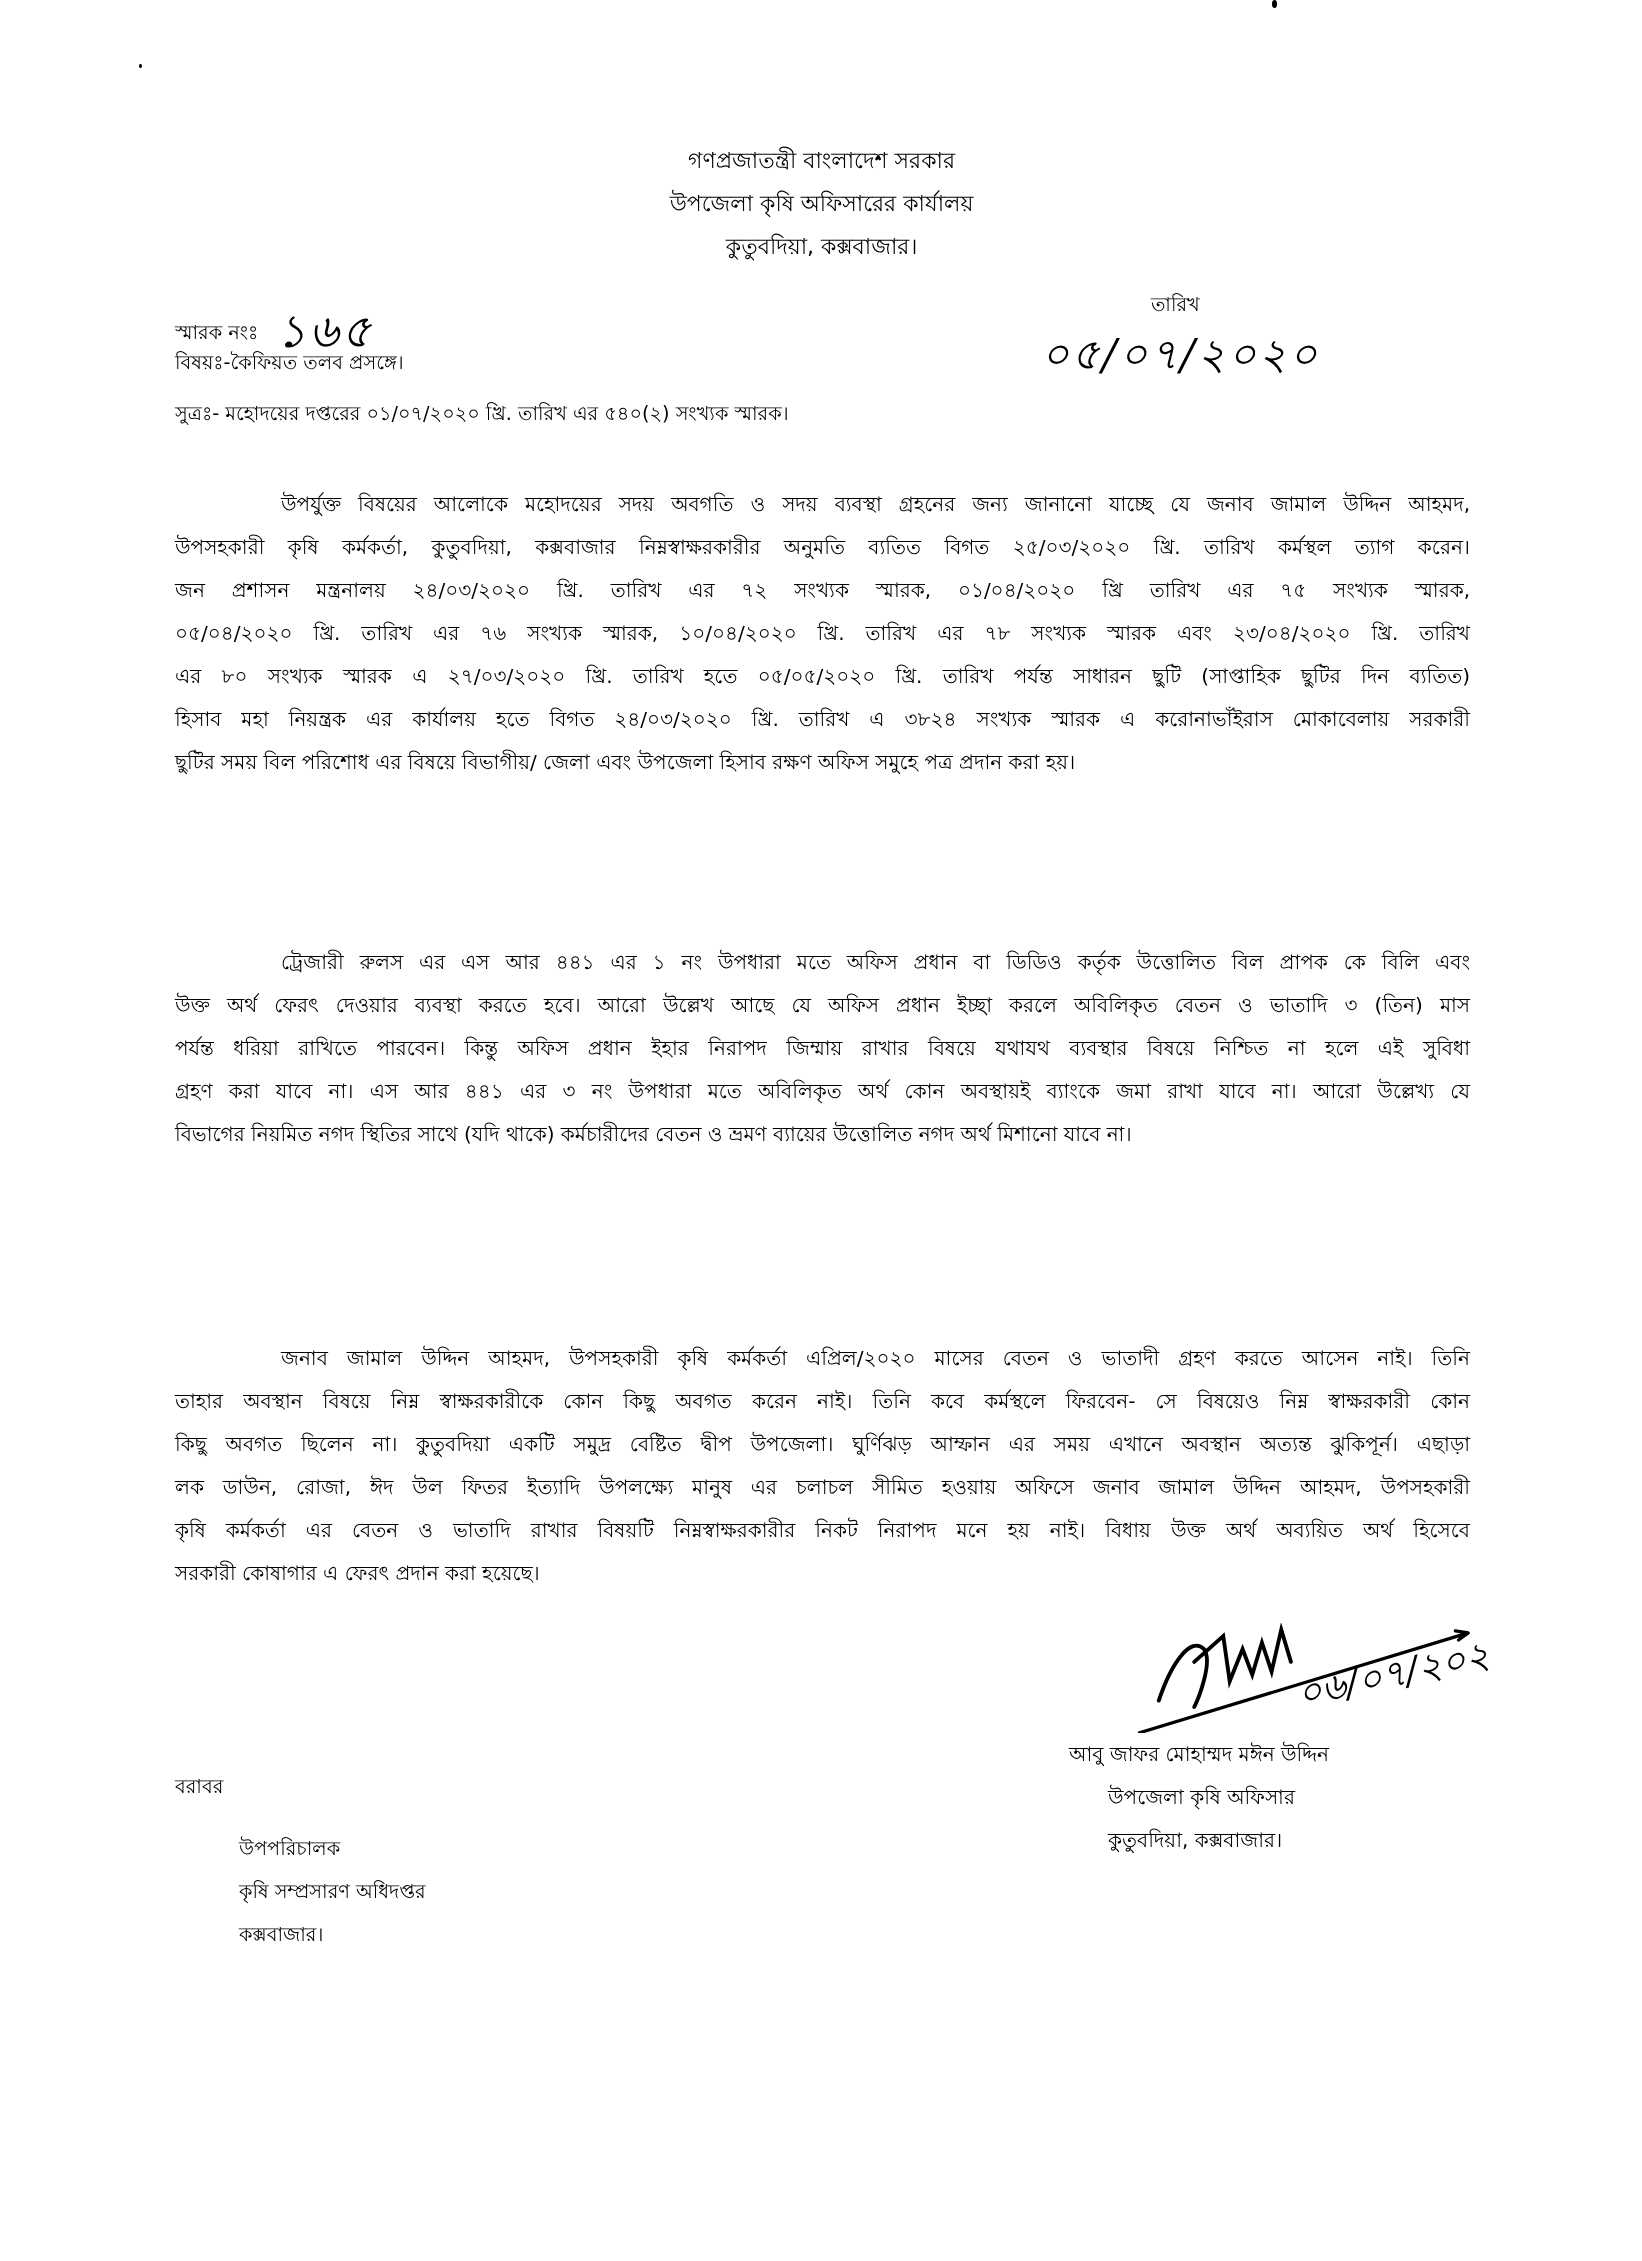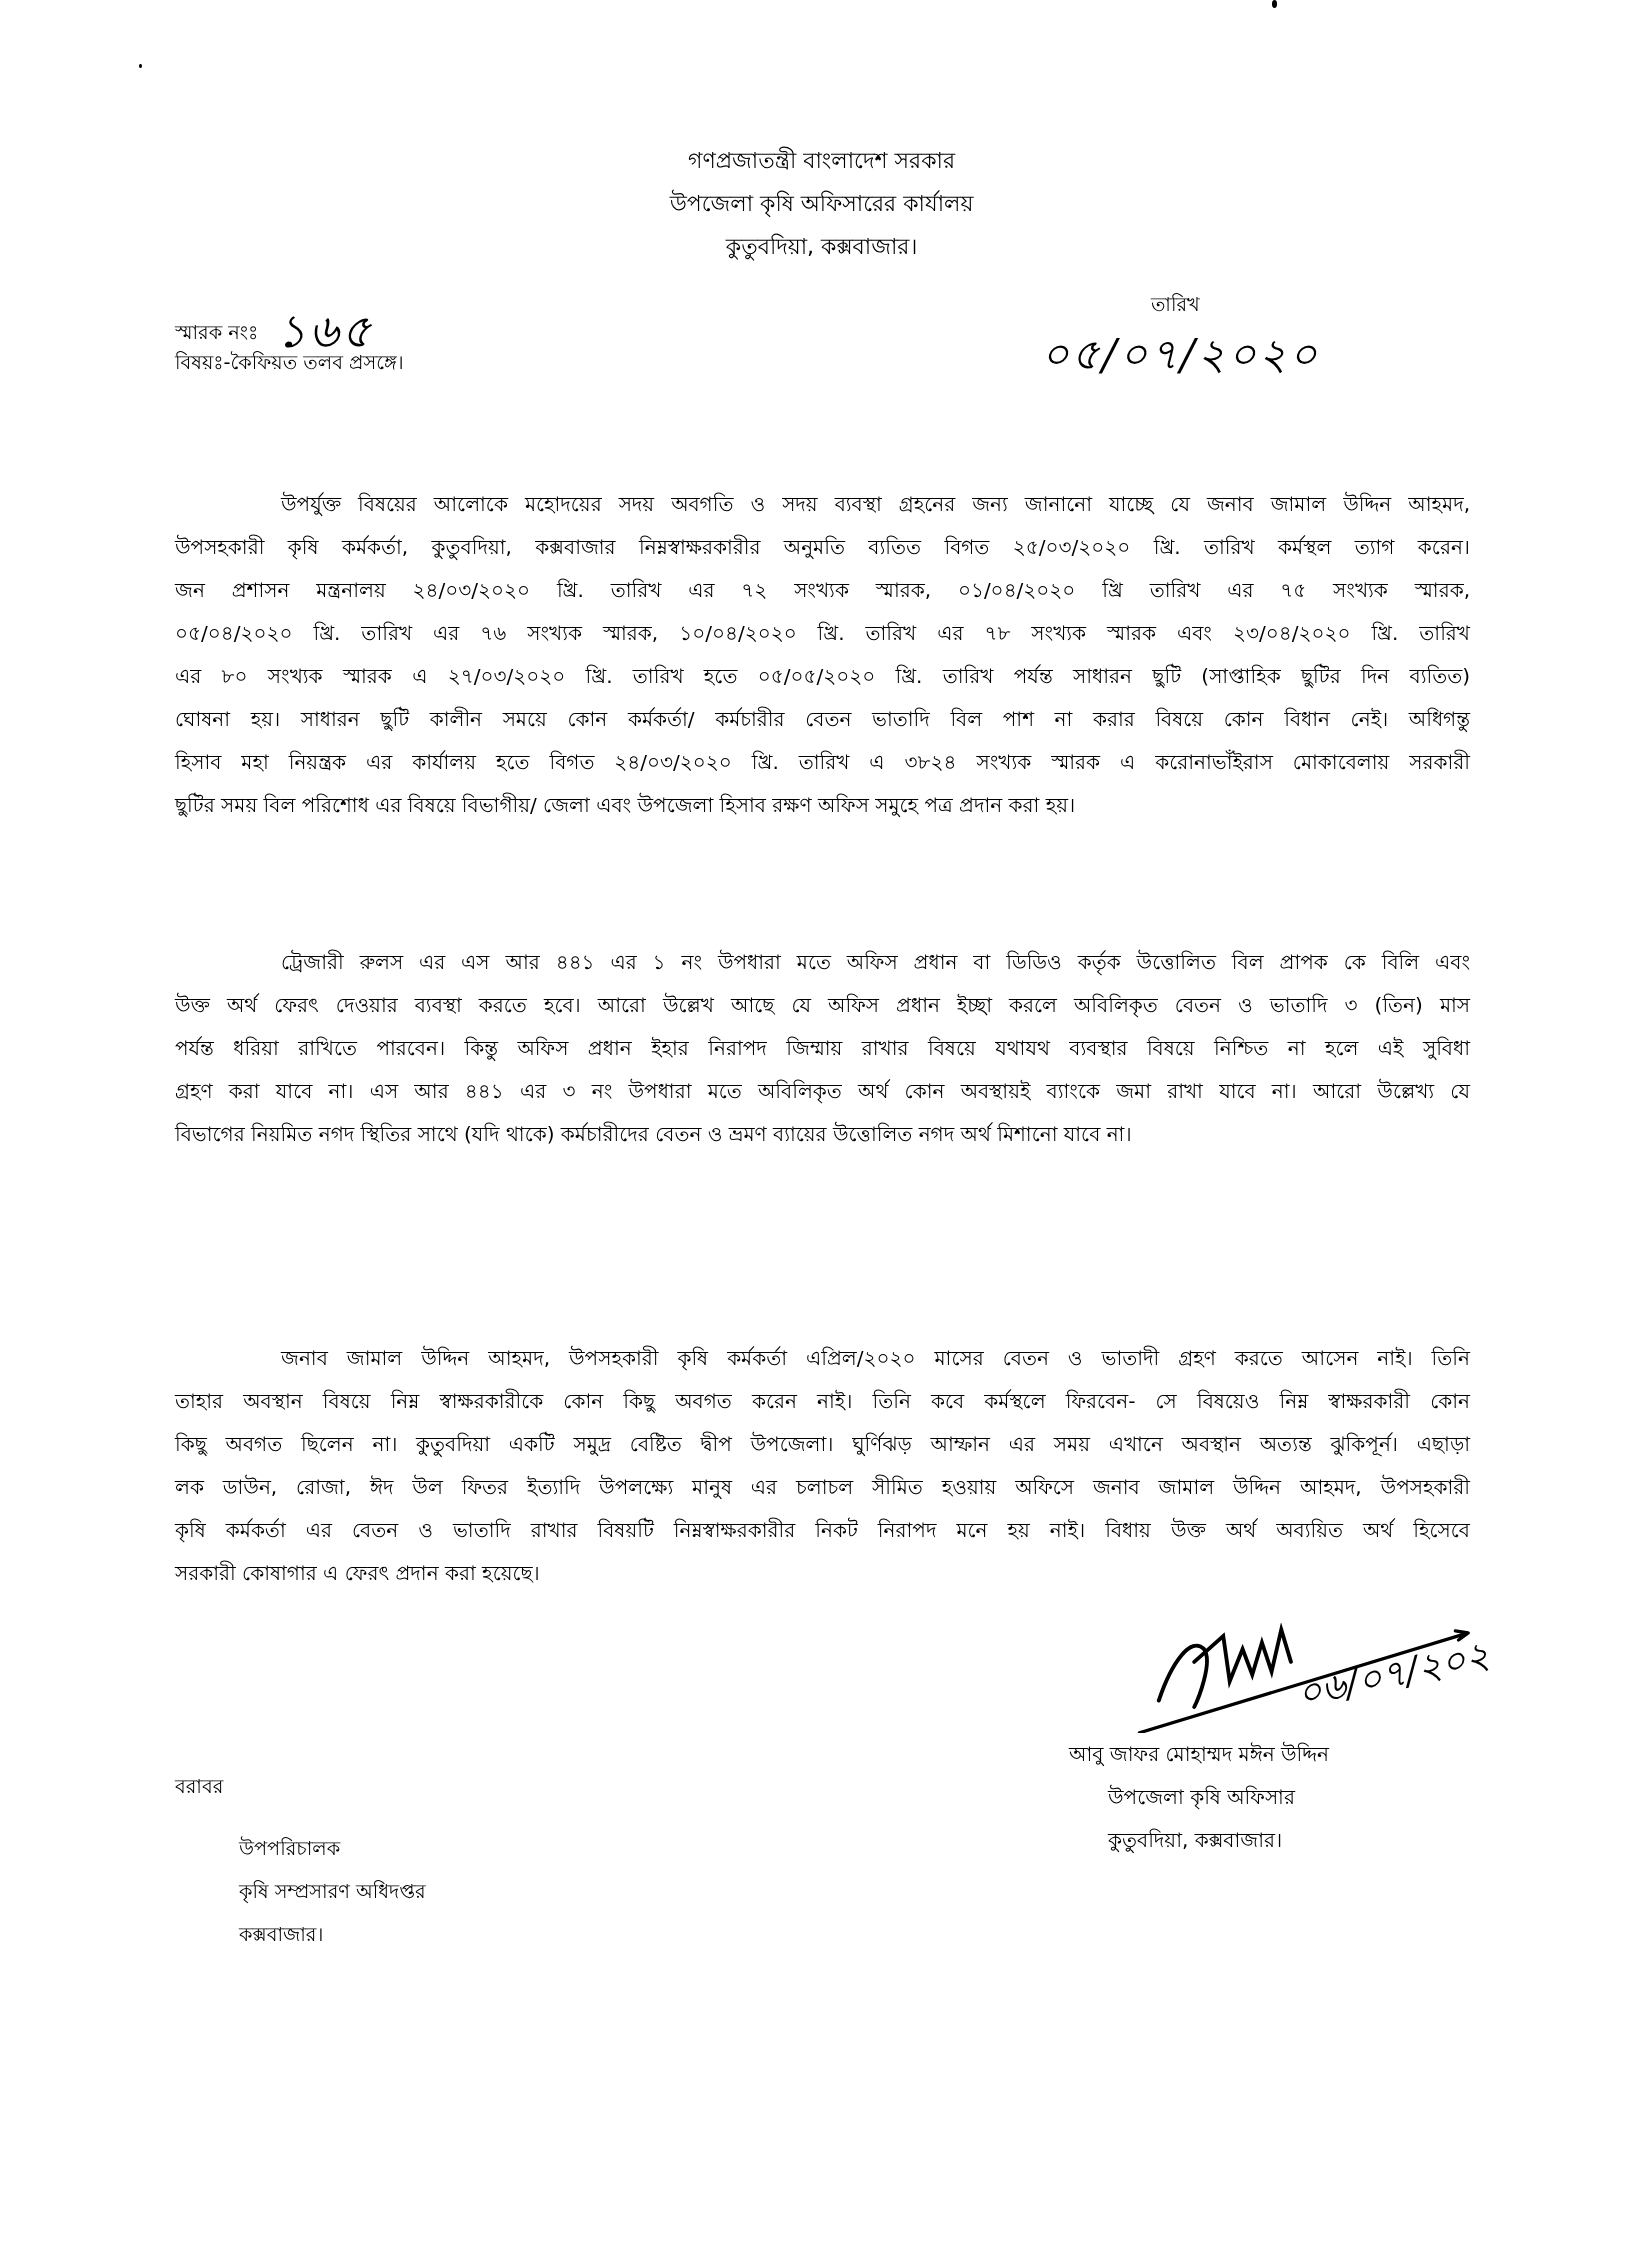--- a/index.html
+++ b/index.html
@@ -51,28 +51,28 @@
     <span>স্মারক নংঃ</span>
     <span class="handwritten">১৬৫</span>
   </div>
 
   <div class="date-row">
     <span>তারিখ</span>
     <span class="handwritten">০৫/০৭/২০২০</span>
   </div>
 
   <div class="subject">বিষয়ঃ-কৈফিয়ত তলব প্রসঙ্গে।</div>
+  <div class="sutro">সুত্রঃ- মহোদয়ের দপ্তরের ০১/০৭/২০২০ খ্রি. তারিখ এর ৫৪০(২) সংখ্যক স্মারক।</div>
 
   <div class="body-text p1">
     <span class="line indent">উপর্যুক্ত বিষয়ের আলোকে মহোদয়ের সদয় অবগতি ও সদয় ব্যবস্থা গ্রহনের জন্য জানানো যাচ্ছে যে জনাব জামাল উদ্দিন আহমদ,</span>
     <span class="line">উপসহকারী কৃষি কর্মকর্তা, কুতুবদিয়া, কক্সবাজার নিম্নস্বাক্ষরকারীর  অনুমতি ব্যতিত বিগত ২৫/০৩/২০২০ খ্রি. তারিখ কর্মস্থল ত্যাগ করেন।</span>
     <span class="line">জন প্রশাসন মন্ত্রনালয় ২৪/০৩/২০২০ খ্রি. তারিখ এর ৭২ সংখ্যক স্মারক, ০১/০৪/২০২০ খ্রি তারিখ এর ৭৫ সংখ্যক স্মারক,</span>
     <span class="line">০৫/০৪/২০২০ খ্রি. তারিখ এর ৭৬ সংখ্যক স্মারক, ১০/০৪/২০২০ খ্রি. তারিখ এর ৭৮ সংখ্যক স্মারক এবং ২৩/০৪/২০২০ খ্রি. তারিখ</span>
     <span class="line">এর ৮০ সংখ্যক স্মারক এ ২৭/০৩/২০২০ খ্রি. তারিখ হতে ০৫/০৫/২০২০ খ্রি. তারিখ পর্যন্ত সাধারন ছুটি (সাপ্তাহিক ছুটির দিন ব্যতিত)</span>
-    <span class="line">ঘোষনা হয়। সাধারন ছুটি কালীন সময়ে কোন কর্মকর্তা/ কর্মচারীর বেতন ভাতাদি বিল পাশ না করার বিষয়ে কোন বিধান নেই। অধিগন্তু</span>
     <span class="line">হিসাব মহা নিয়ন্ত্রক এর কার্যালয় হতে বিগত ২৪/০৩/২০২০ খ্রি. তারিখ এ ৩৮২৪ সংখ্যক স্মারক এ করোনাভাঁইরাস মোকাবেলায় সরকারী</span>
     <span class="line last">ছুটির সময় বিল পরিশোধ এর বিষয়ে বিভাগীয়/ জেলা এবং উপজেলা হিসাব রক্ষণ অফিস সমুহে পত্র প্রদান করা হয়।</span>
   </div>
 
   <div class="body-text p2">
     <span class="line indent">ট্রেজারী রুলস এর এস আর ৪৪১ এর ১ নং উপধারা মতে অফিস প্রধান বা ডিডিও কর্তৃক উত্তোলিত বিল প্রাপক কে বিলি এবং</span>
     <span class="line">উক্ত অর্থ ফেরৎ দেওয়ার ব্যবস্থা করতে হবে। আরো উল্লেখ আছে যে অফিস প্রধান ইচ্ছা করলে অবিলিকৃত বেতন ও ভাতাদি  ৩ (তিন) মাস</span>
     <span class="line">পর্যন্ত ধরিয়া রাখিতে পারবেন। কিন্তু অফিস প্রধান ইহার নিরাপদ জিম্মায় রাখার বিষয়ে যথাযথ ব্যবস্থার বিষয়ে নিশ্চিত না হলে এই সুবিধা</span>
     <span class="line">গ্রহণ করা যাবে না। এস আর ৪৪১ এর ৩ নং উপধারা মতে অবিলিকৃত অর্থ কোন অবস্থায়ই ব্যাংকে জমা রাখা যাবে না। আরো উল্লেখ্য যে</span>
     <span class="line last">বিভাগের নিয়মিত নগদ স্থিতির সাথে (যদি থাকে) কর্মচারীদের বেতন ও ভ্রমণ ব্যায়ের উত্তোলিত নগদ অর্থ মিশানো যাবে না।</span>

